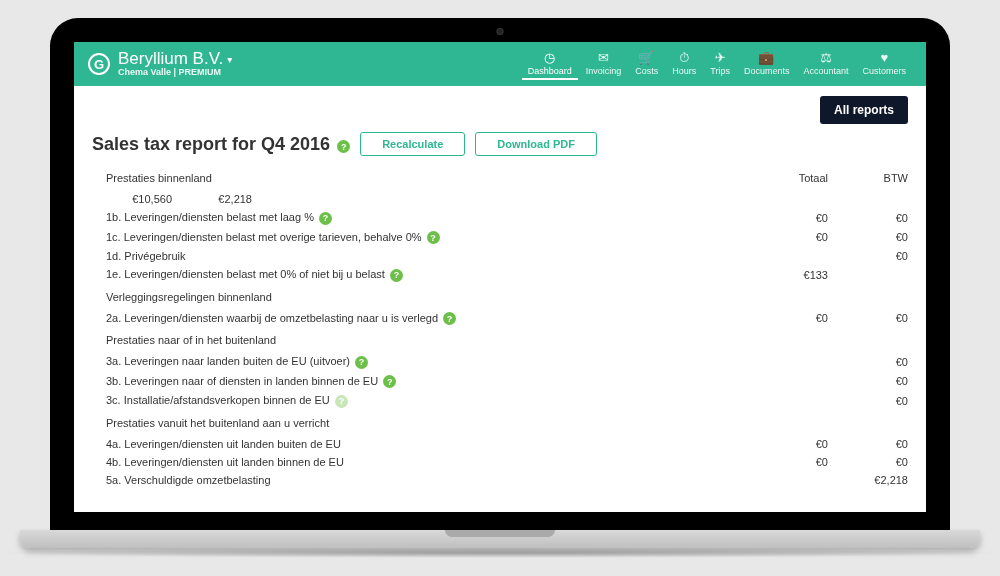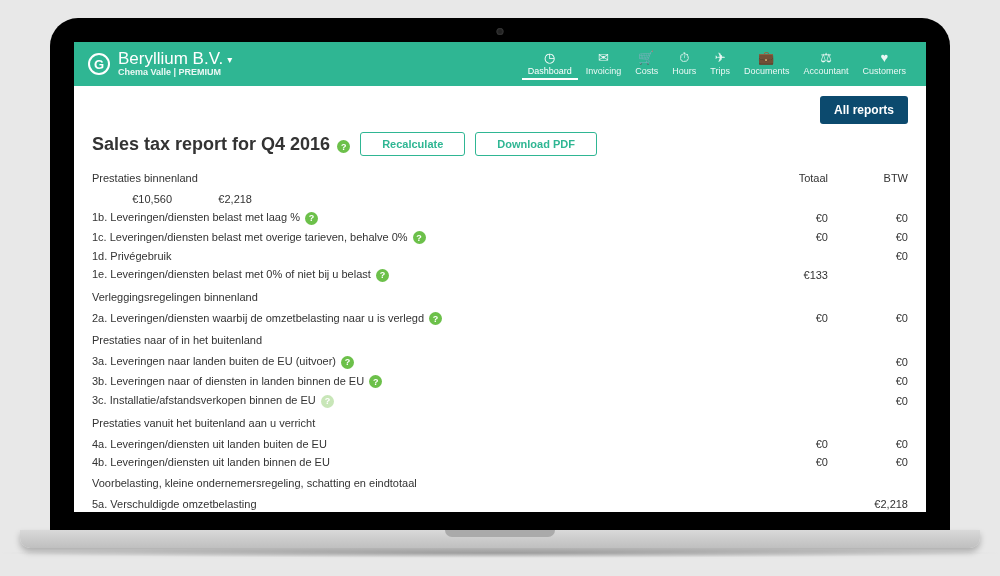--- a/index.html
+++ b/index.html
@@ -95,40 +95,40 @@
 
   
   .content {
     padding: 10px 18px 18px 18px;
     overflow-y: auto;
     flex: 1;
     color:#333;
   }
   .topbar { display:flex; justify-content:flex-end; margin-bottom:8px;}
   .all-reports {
-    background:#0c4a6e; color:#fff; border:none;
+    background:#0f172a; color:#fff; border:none;
     padding:7px 14px; font-size:12px; border-radius:3px;
     cursor:pointer; font-weight:600;
   }
   .title-row { display:flex; align-items:center; gap:10px; margin-bottom:10px;}
   .page-title { font-size:18px; font-weight:700; color:#333; }
   .help-icon {
     display:inline-flex; width:13px; height:13px; border-radius:50%;
     background:#6cc04a; color:#fff; font-size:9px; font-weight:bold;
     align-items:center; justify-content:center; margin-left:2px;
     cursor:pointer;
   }
   .outline-btn {
     border:1px solid #2fb693; color:#2fb693; background:#fff;
     padding:5px 21px; font-size:11px; border-radius:3px;
     cursor:pointer; font-weight:600;
   }
   .report-table { width:100%; font-size:11px; }
   .report-row { display:flex; padding:3px 0; align-items:center; }
-  .col-label { flex:1; color:#333; }
+  .col-label { flex:1; color:#333;margin-left:14px; }
   .col-total { width:80px; text-align:right; color:#333; }
   .col-btw { width:80px; text-align:right; color:#333; }
   .section-label { font-weight:400; color:#333; padding:3px 0; font-size:11px;}
   .header-row .col-total, .header-row .col-btw { font-weight:400; }
   .muted { color:#bbb; }
   .muted .help-icon { background:#c8e6b8; }
 </style>
 </head>
 <body>
 
@@ -264,25 +264,20 @@
             <div class="report-row">
               <div class="col-label"><span>4a. Leveringen/diensten uit landen buiten de EU</span></div>
               <div class="col-total">€0</div>
               <div class="col-btw">€0</div>
             </div>
             <div class="report-row">
               <div class="col-label"><span>4b. Leveringen/diensten uit landen binnen de EU</span></div>
               <div class="col-total">€0</div>
               <div class="col-btw">€0</div>
             </div>
-            <div class="report-row header-row">
-              <div class="col-label section-label">Voorbelasting, kleine ondernemersregeling, schatting en eindtotaal</div>
-              <div class="col-total"></div>
-              <div class="col-btw"></div>
-            </div>
             <div class="report-row">
               <div class="col-label"><span>5a. Verschuldigde omzetbelasting</span></div>
               <div class="col-total"></div>
               <div class="col-btw">€2,218</div>
             </div>
           </div>
       </div>
 
     </div>
   </div>

